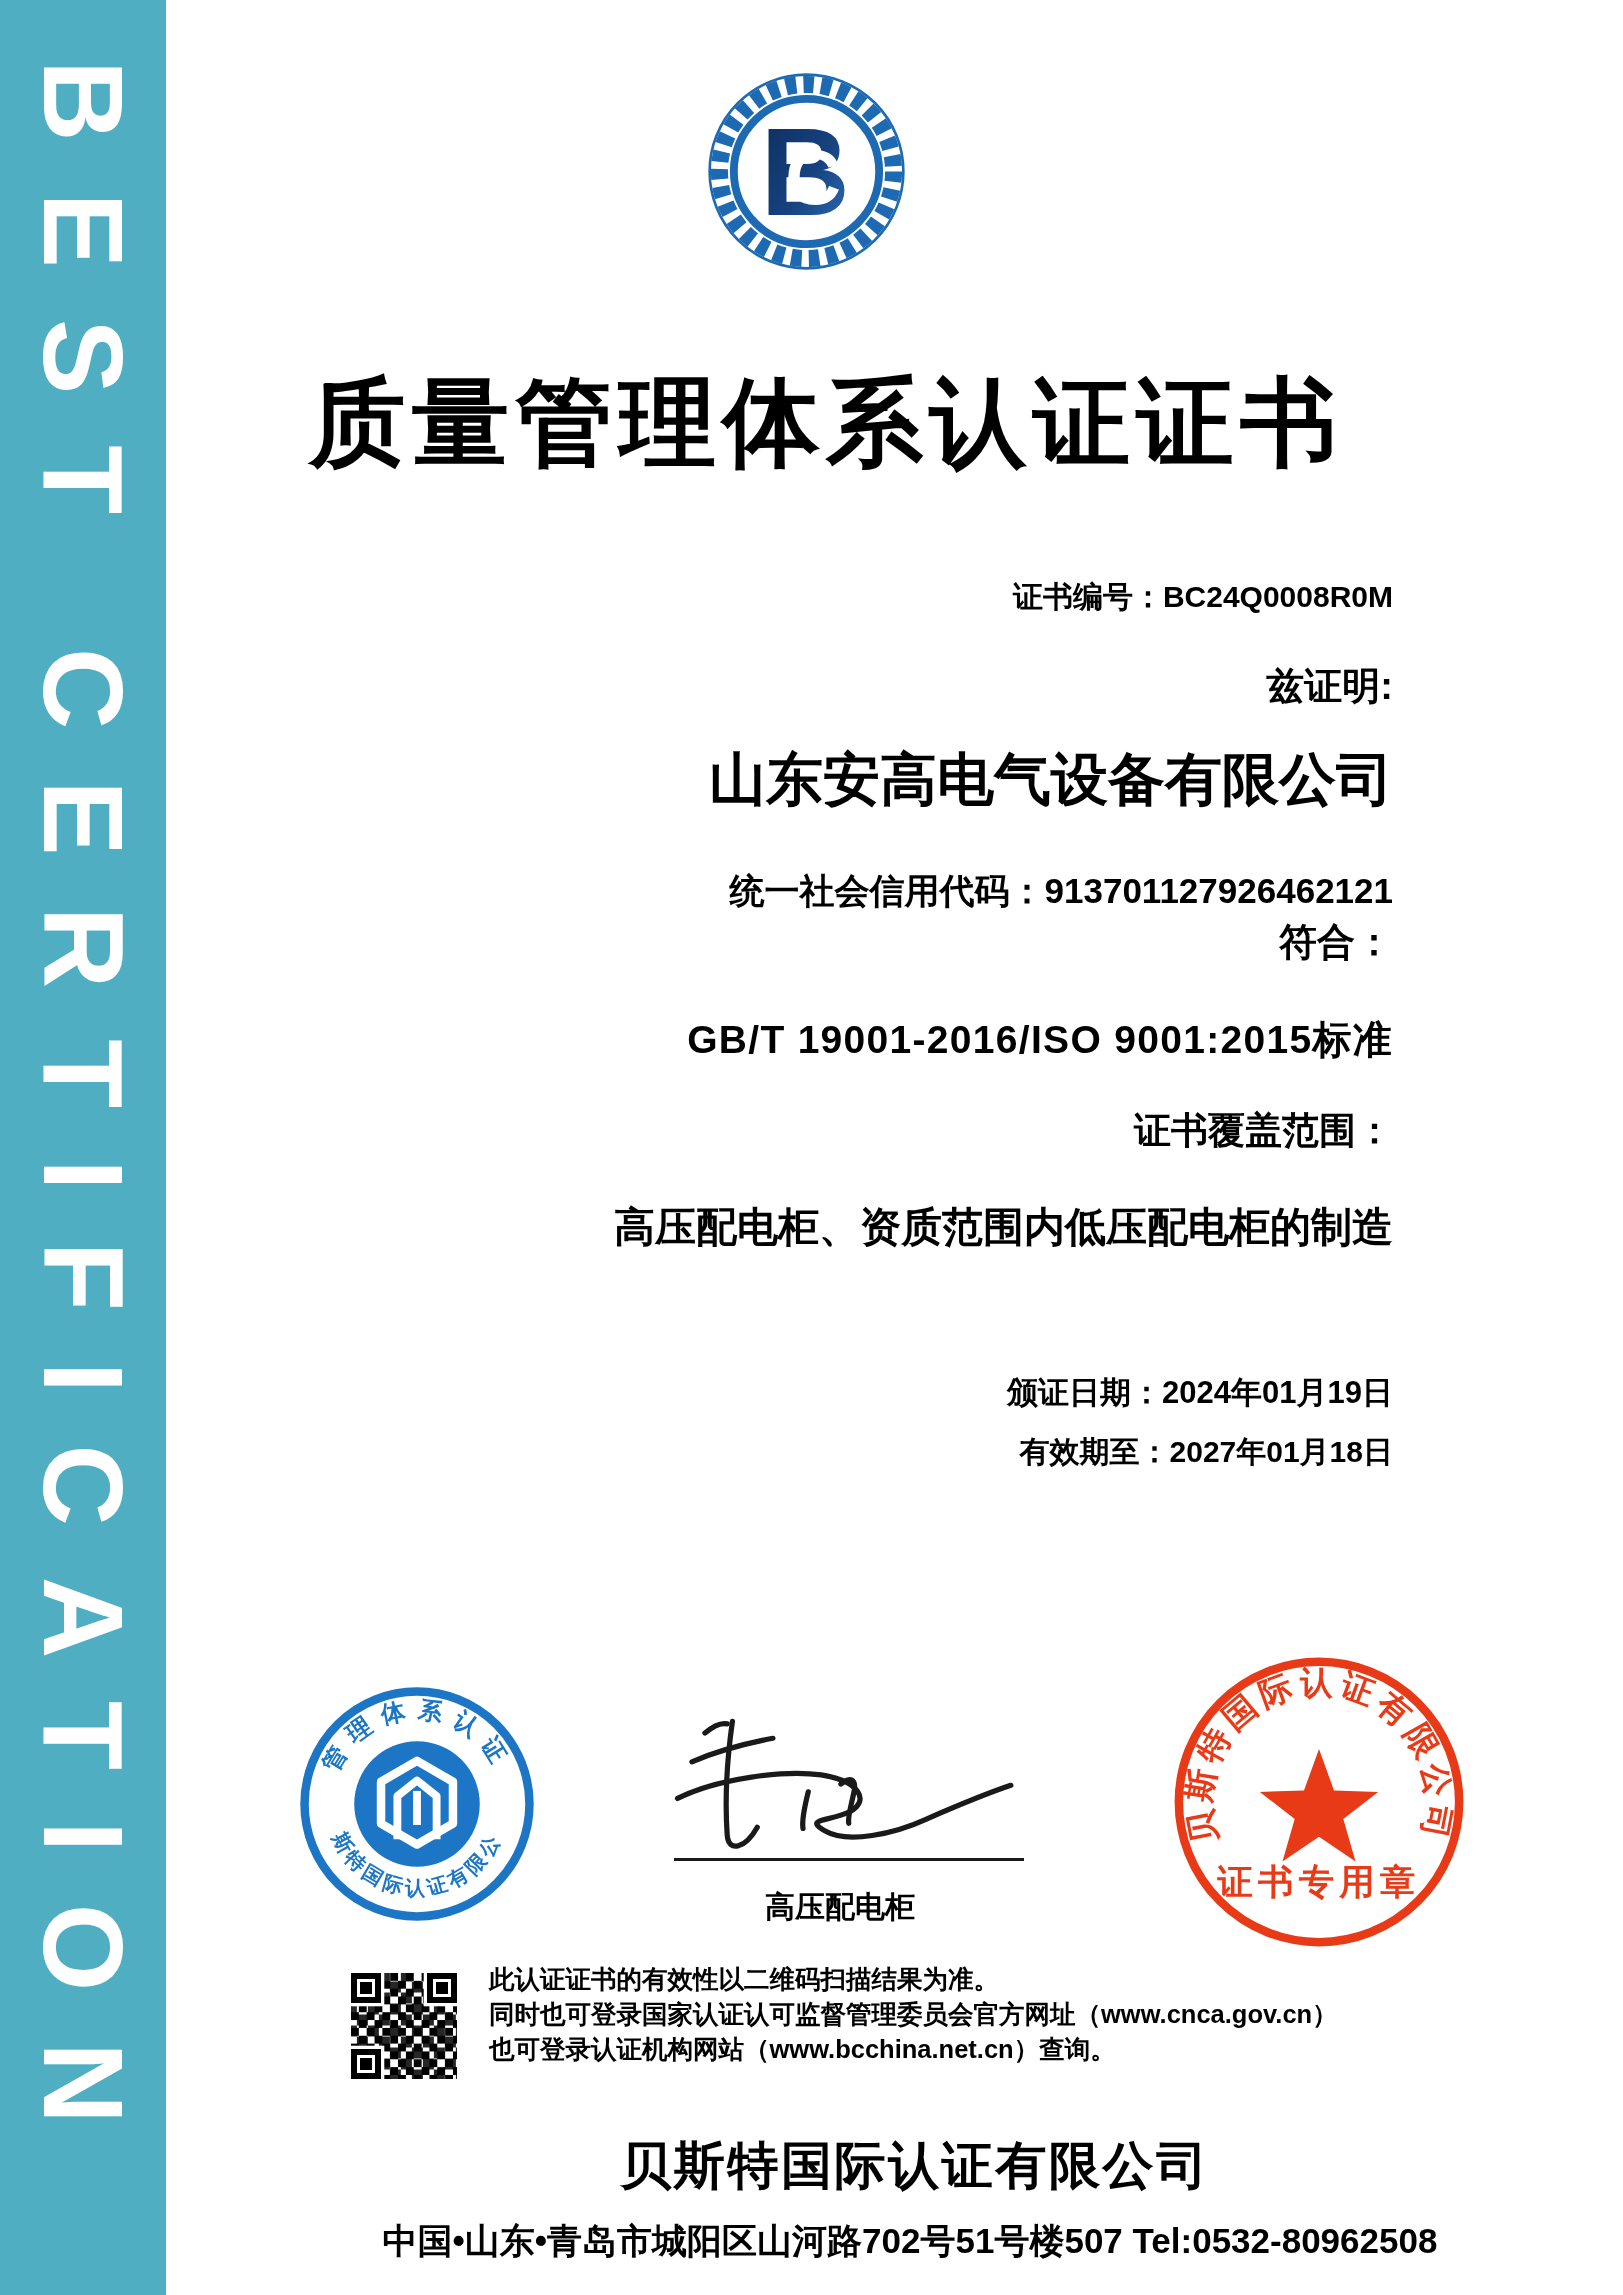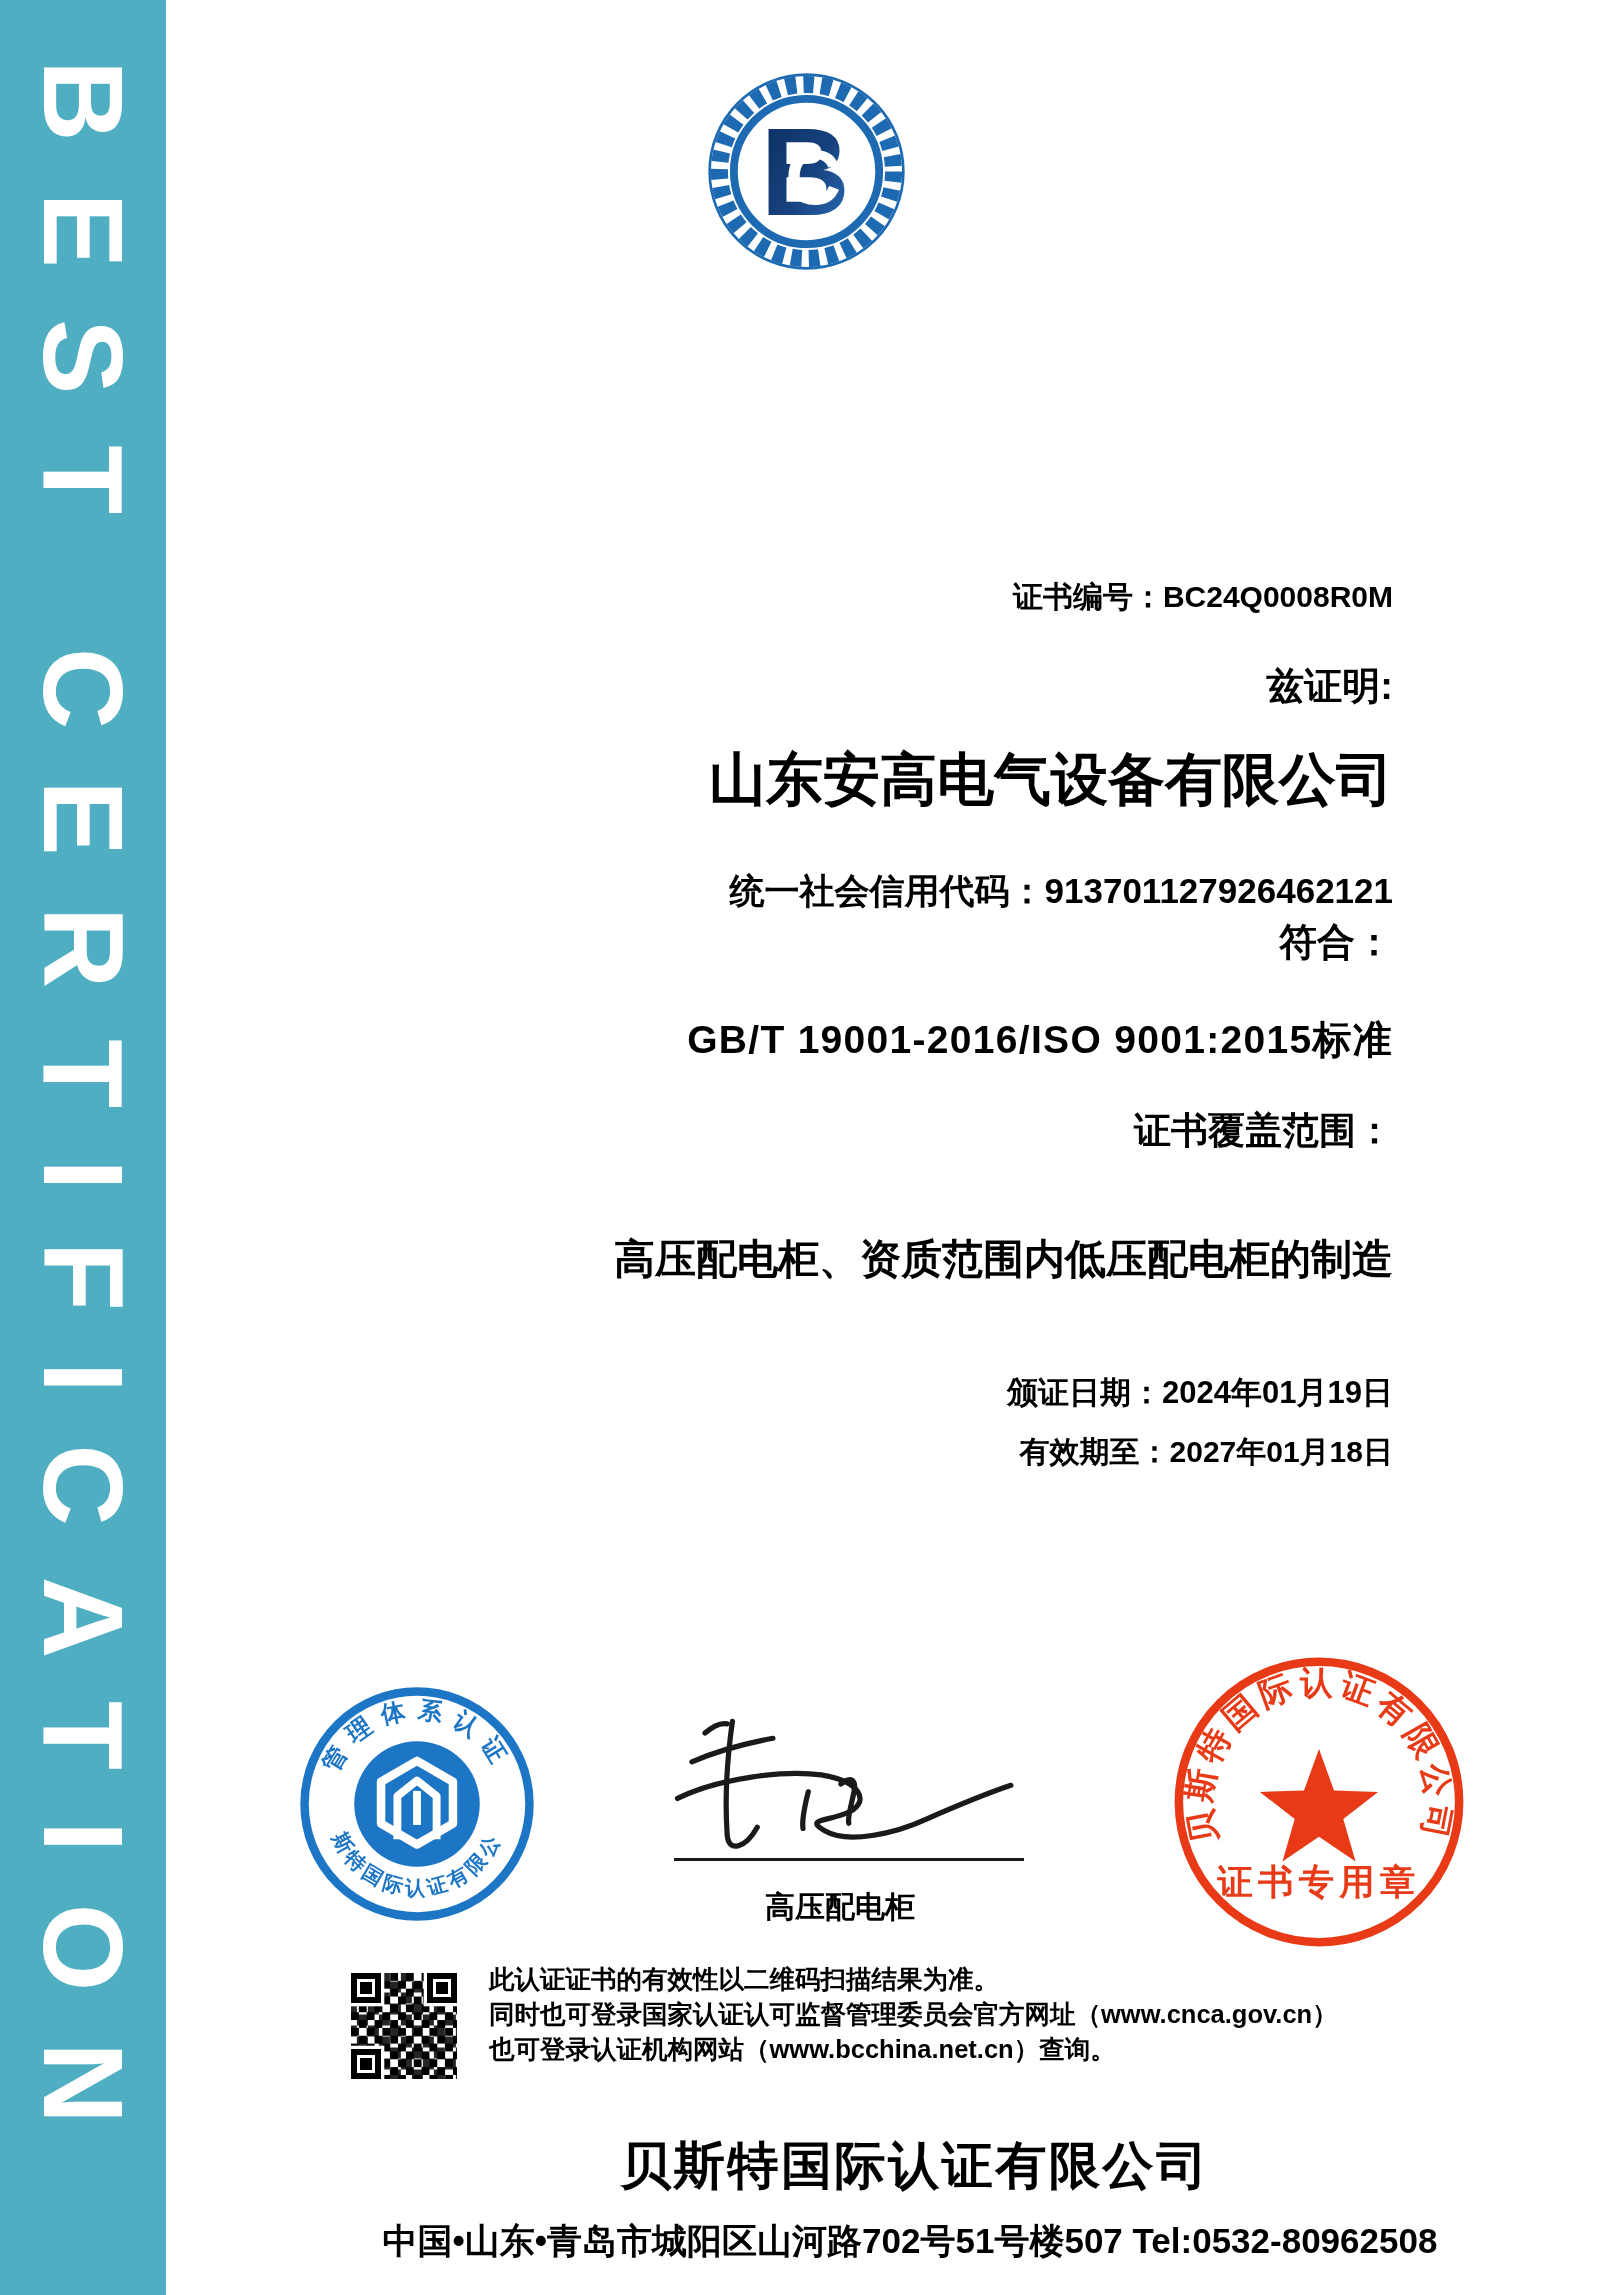--- a/index.html
+++ b/index.html
@@ -27,21 +27,21 @@
 
   
   .line{font-weight:bold;}
   #cert-no{top:577px;font-size:30px;}
   #statement{top:661px;font-size:38px;}
   #company{top:742px;font-size:57px;}
   #credit{top:868px;font-size:35px;}
   #conform{top:917px;font-size:38px;}
   #standard{top:1013px;font-size:39px;letter-spacing:1.3px;}
   #scope-label{top:1106px;font-size:37px;}
-  #scope{top:1200px;font-size:41px;margin-top:32px;}
+  #scope{top:1200px;font-size:41px;}
   #reg-addr{top:1294px;font-size:30px;}
   #issue-date{top:1372px;font-size:31px;}
   #valid-until{top:1432px;font-size:30px;}
 
   
   #signature-svg{left:654px;top:1699px;width:366px;height:157px;}
   #sig-line{left:674px;top:1858px;width:350px;height:3.3px;background:#1a1a1a;}
   #sig-label{left:840px;top:1887px;font-size:30px;font-weight:bold;}
 
   
@@ -82,20 +82,21 @@
         </linearGradient>
       </defs>
       <circle cx="152" cy="152" r="148" fill="#ffffff" stroke="#1E6AB2" stroke-width="4"></circle>
       <circle cx="152" cy="152" r="133" fill="none" stroke="#1E6AB2" stroke-width="26" stroke-dasharray="16 11"></circle>
       <circle cx="152" cy="152" r="111" fill="#ffffff" stroke="#1E6AB2" stroke-width="12"></circle>
       <text x="150" y="219" text-anchor="middle" font-family="Liberation Sans, sans-serif" font-weight="bold" font-size="190" fill="url(#bgrad)">B</text>
       <text x="162" y="201" text-anchor="middle" font-family="Liberation Sans, sans-serif" font-weight="bold" font-size="118" fill="#ffffff">C</text>
     </svg>
   </div>
 
+  <div id="title" class="abs cx">质量管理体系认证证书</div>
 
   <div id="cert-no" class="abs r line">
     <span>证书编号：</span><span>BC24Q0008R0M</span>
   </div>
 
   <div id="statement" class="abs r line">兹证明:</div>
 
   <div id="company" class="abs r line">山东安高电气设备有限公司</div>
 
   <div id="credit" class="abs r line">

